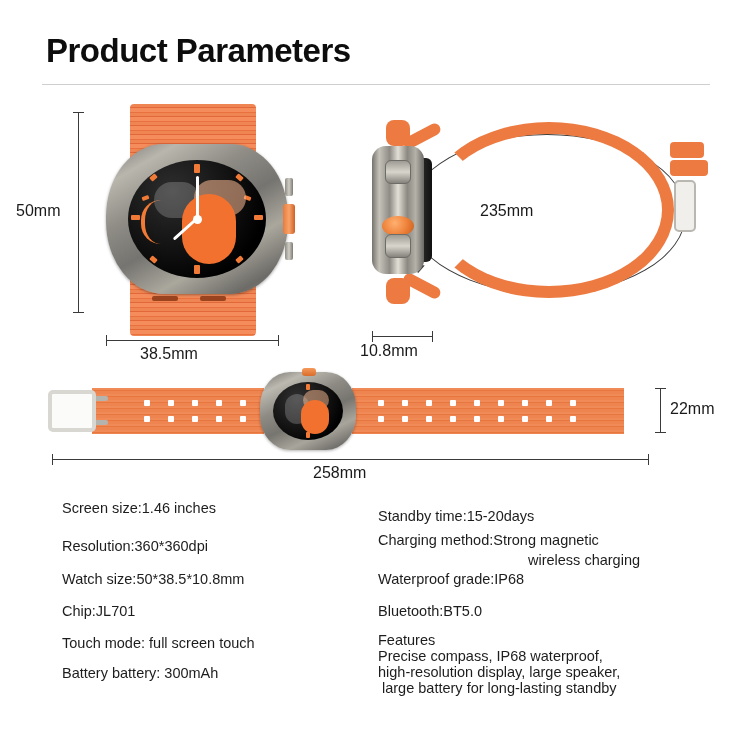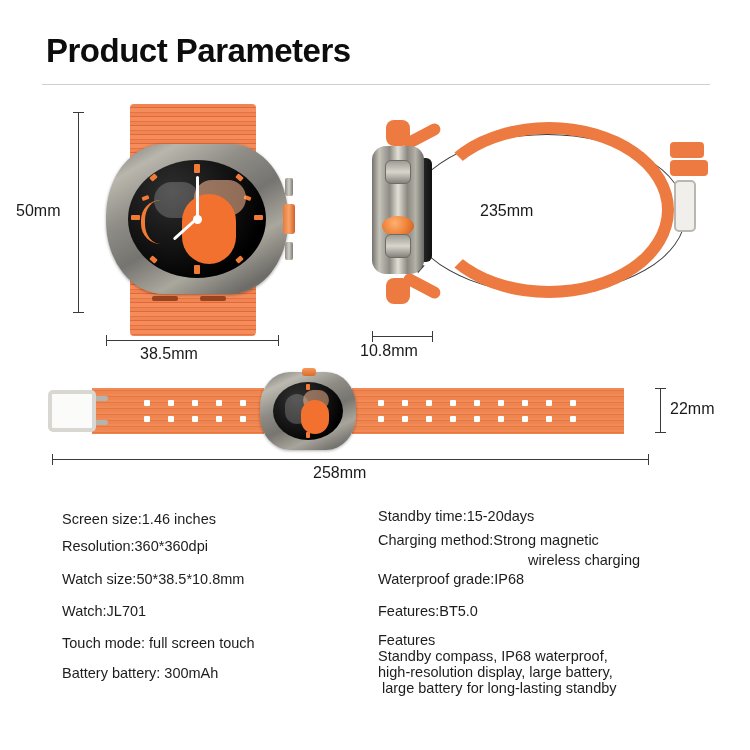--- a/index.html
+++ b/index.html
@@ -442,29 +442,29 @@
   <div class="cap-h" style="top:44px;"></div>
 </div>
 <div class="dim-label" style="left:670px; top:400px;">22mm</div>
 
 <div class="dim-line-h" style="left:52px; top:459px; width:596px;">
   <div class="cap-v" style="left:0;"></div>
   <div class="cap-v" style="left:596px;"></div>
 </div>
 <div class="dim-label" style="left:313px; top:464px;">258mm</div>
 
-<div class="spec-line" style="left:62px; top:500px;margin-top:11px;">Screen size:1.46 inches</div>
+<div class="spec-line" style="left:62px; top:500px;">Screen size:1.46 inches</div>
 <div class="spec-line" style="left:62px; top:538px;">Resolution:360*360dpi</div>
 <div class="spec-line" style="left:62px; top:571px;text-align:right;">Watch size:50*38.5*10.8mm</div>
-<div class="spec-line" style="left:62px; top:603px;">Watch:JL701</div>
+<div class="spec-line" style="left:62px; top:603px;">Chip:JL701</div>
 <div class="spec-line" style="left:62px; top:635px;">Touch mode: full screen touch</div>
 <div class="spec-line" style="left:62px; top:665px;">Battery battery: 300mAh</div>
 
 <div class="spec-line" style="left:378px; top:508px;">Standby time:15-20days</div>
 <div class="spec-line" style="left:378px; top:532px;">Charging method:Strong magnetic</div>
 <div class="spec-sub" style="left:528px; top:552px;">wireless charging</div>
 <div class="spec-line" style="left:378px; top:571px;">Waterproof grade:IP68</div>
-<div class="spec-line" style="left:378px; top:603px;">Features:BT5.0</div>
+<div class="spec-line" style="left:378px; top:603px;">Bluetooth:BT5.0</div>
 
 <div class="spec-line" style="left:378px; top:632px;">Features</div>
-<div class="spec-line" style="left:378px; top:648px;">Standby compass, IP68 waterproof,</div>
-<div class="spec-line" style="left:378px; top:664px;">high-resolution display, large battery,</div>
+<div class="spec-line" style="left:378px; top:648px;">Precise compass, IP68 waterproof,</div>
+<div class="spec-line" style="left:378px; top:664px;">high-resolution display, large speaker,</div>
 <div class="spec-line" style="left:382px; top:680px;">large battery for long-lasting standby</div>
 
 </body></html>

